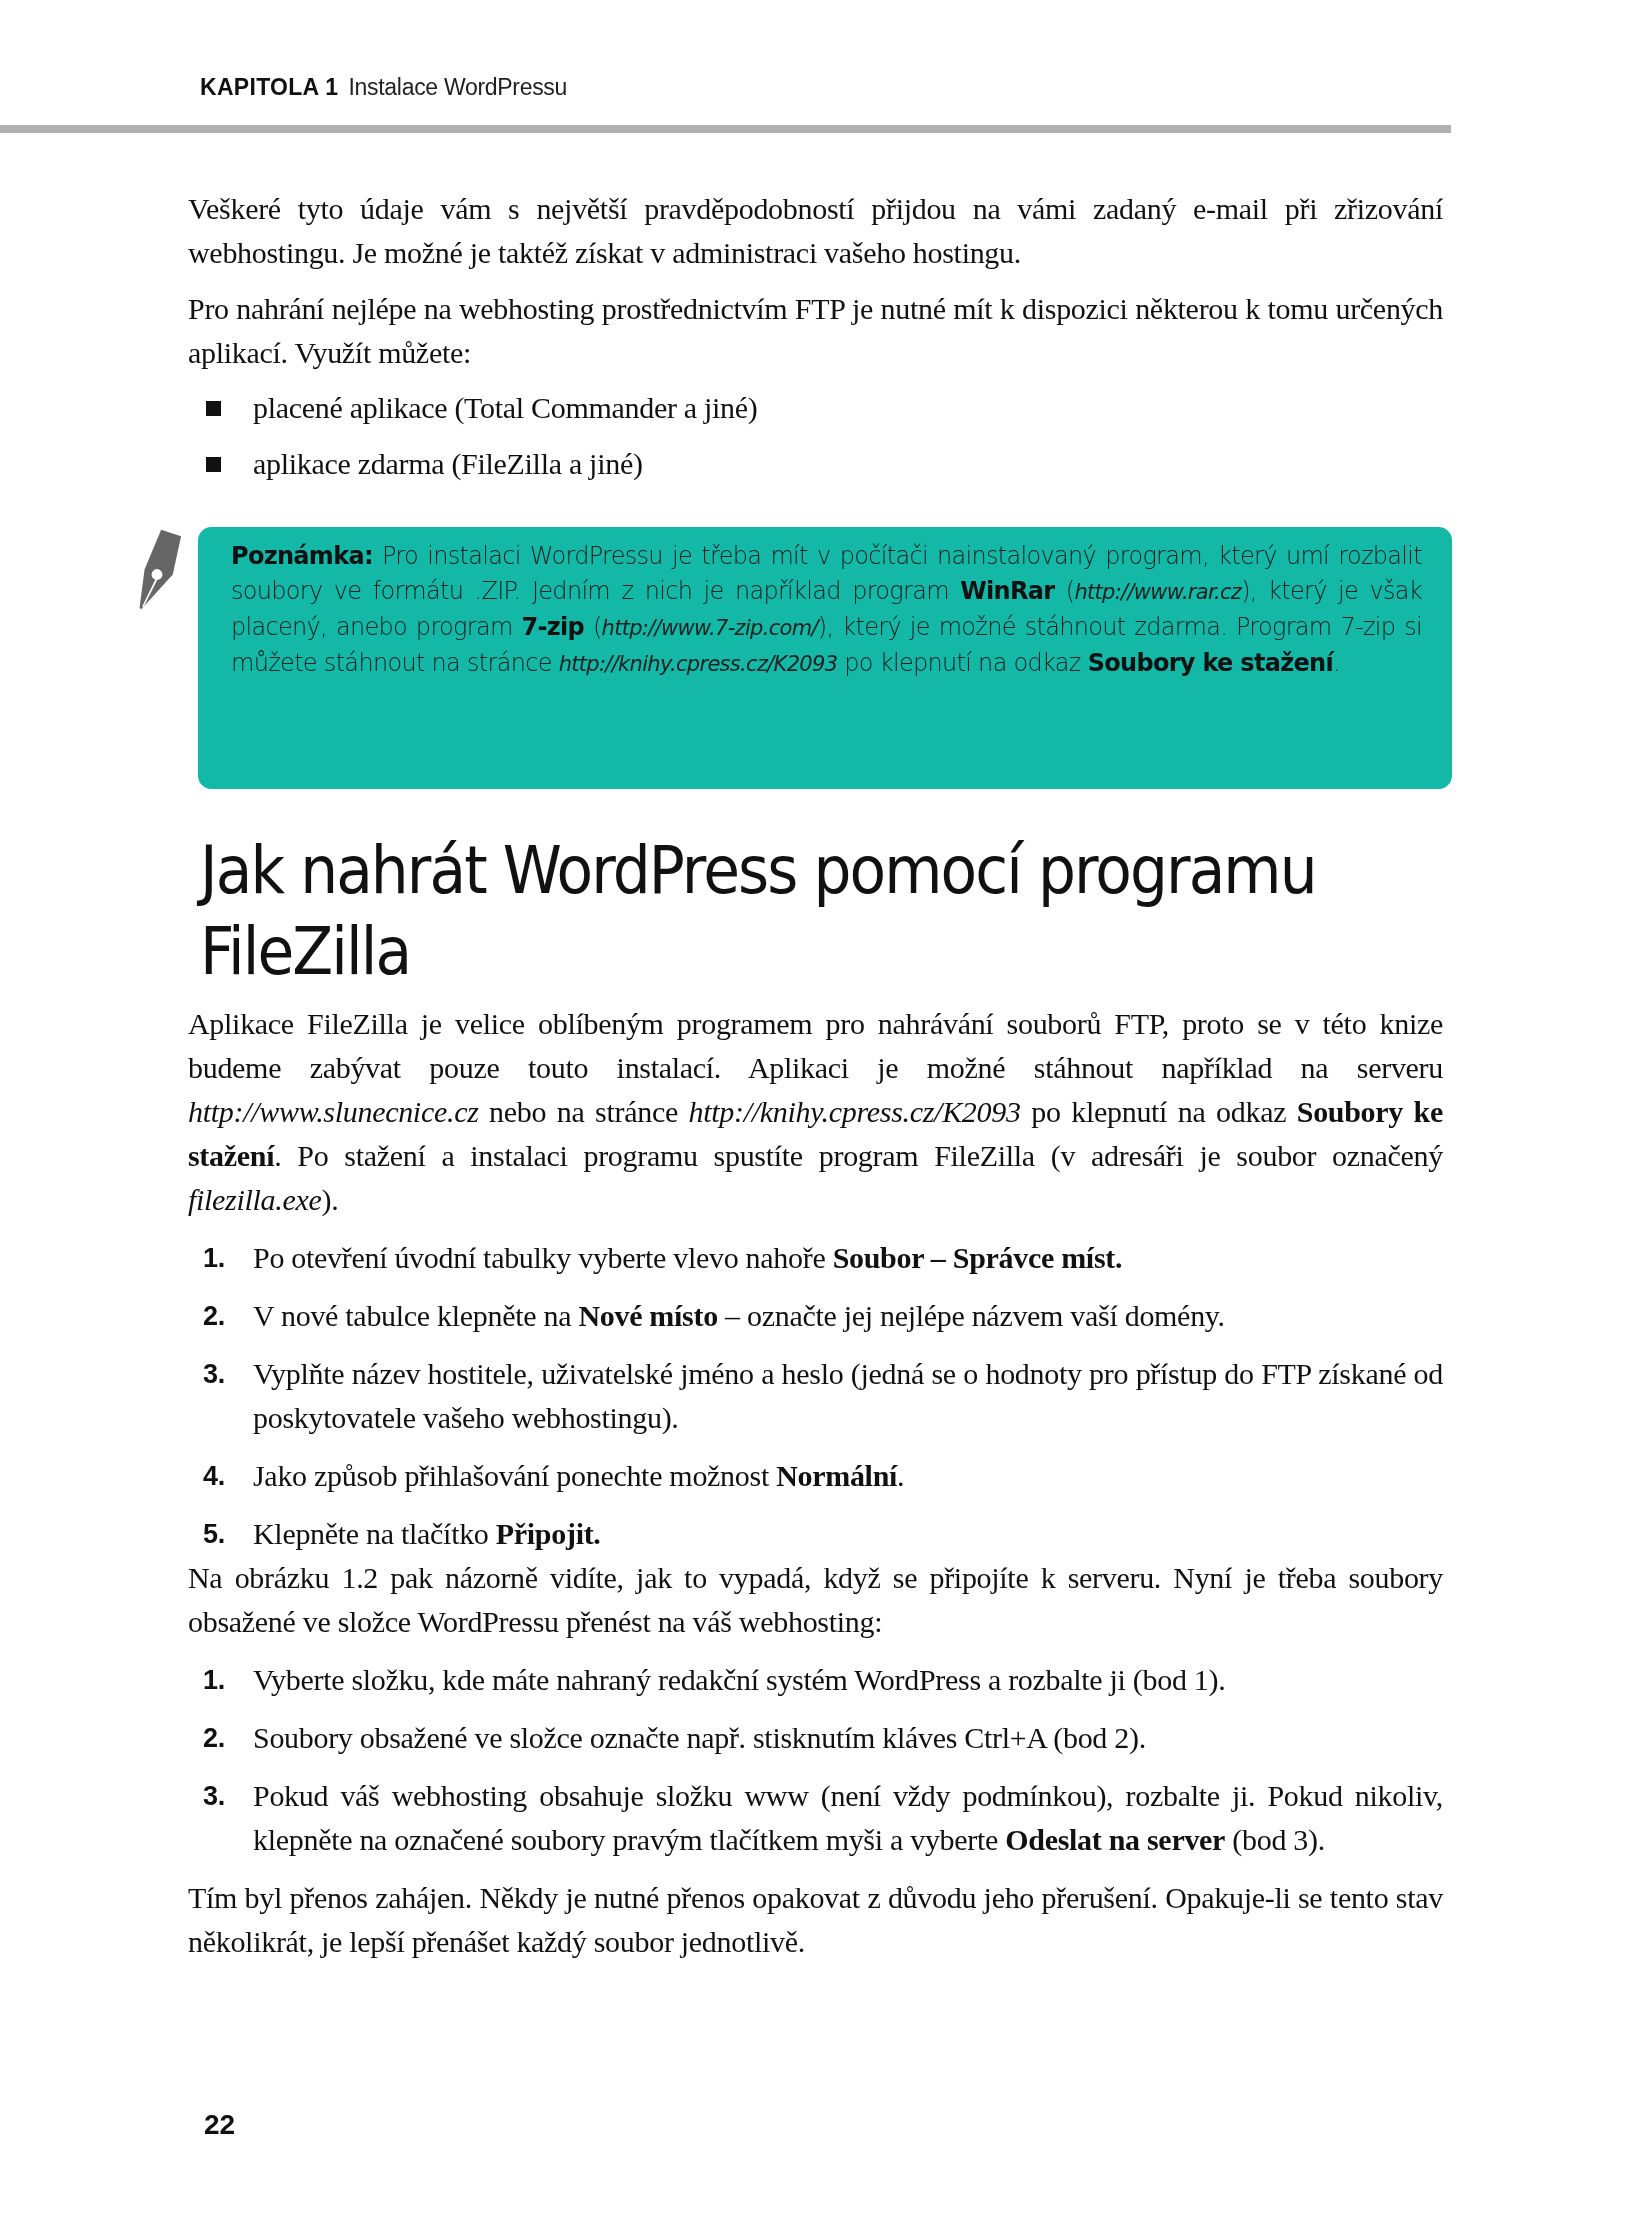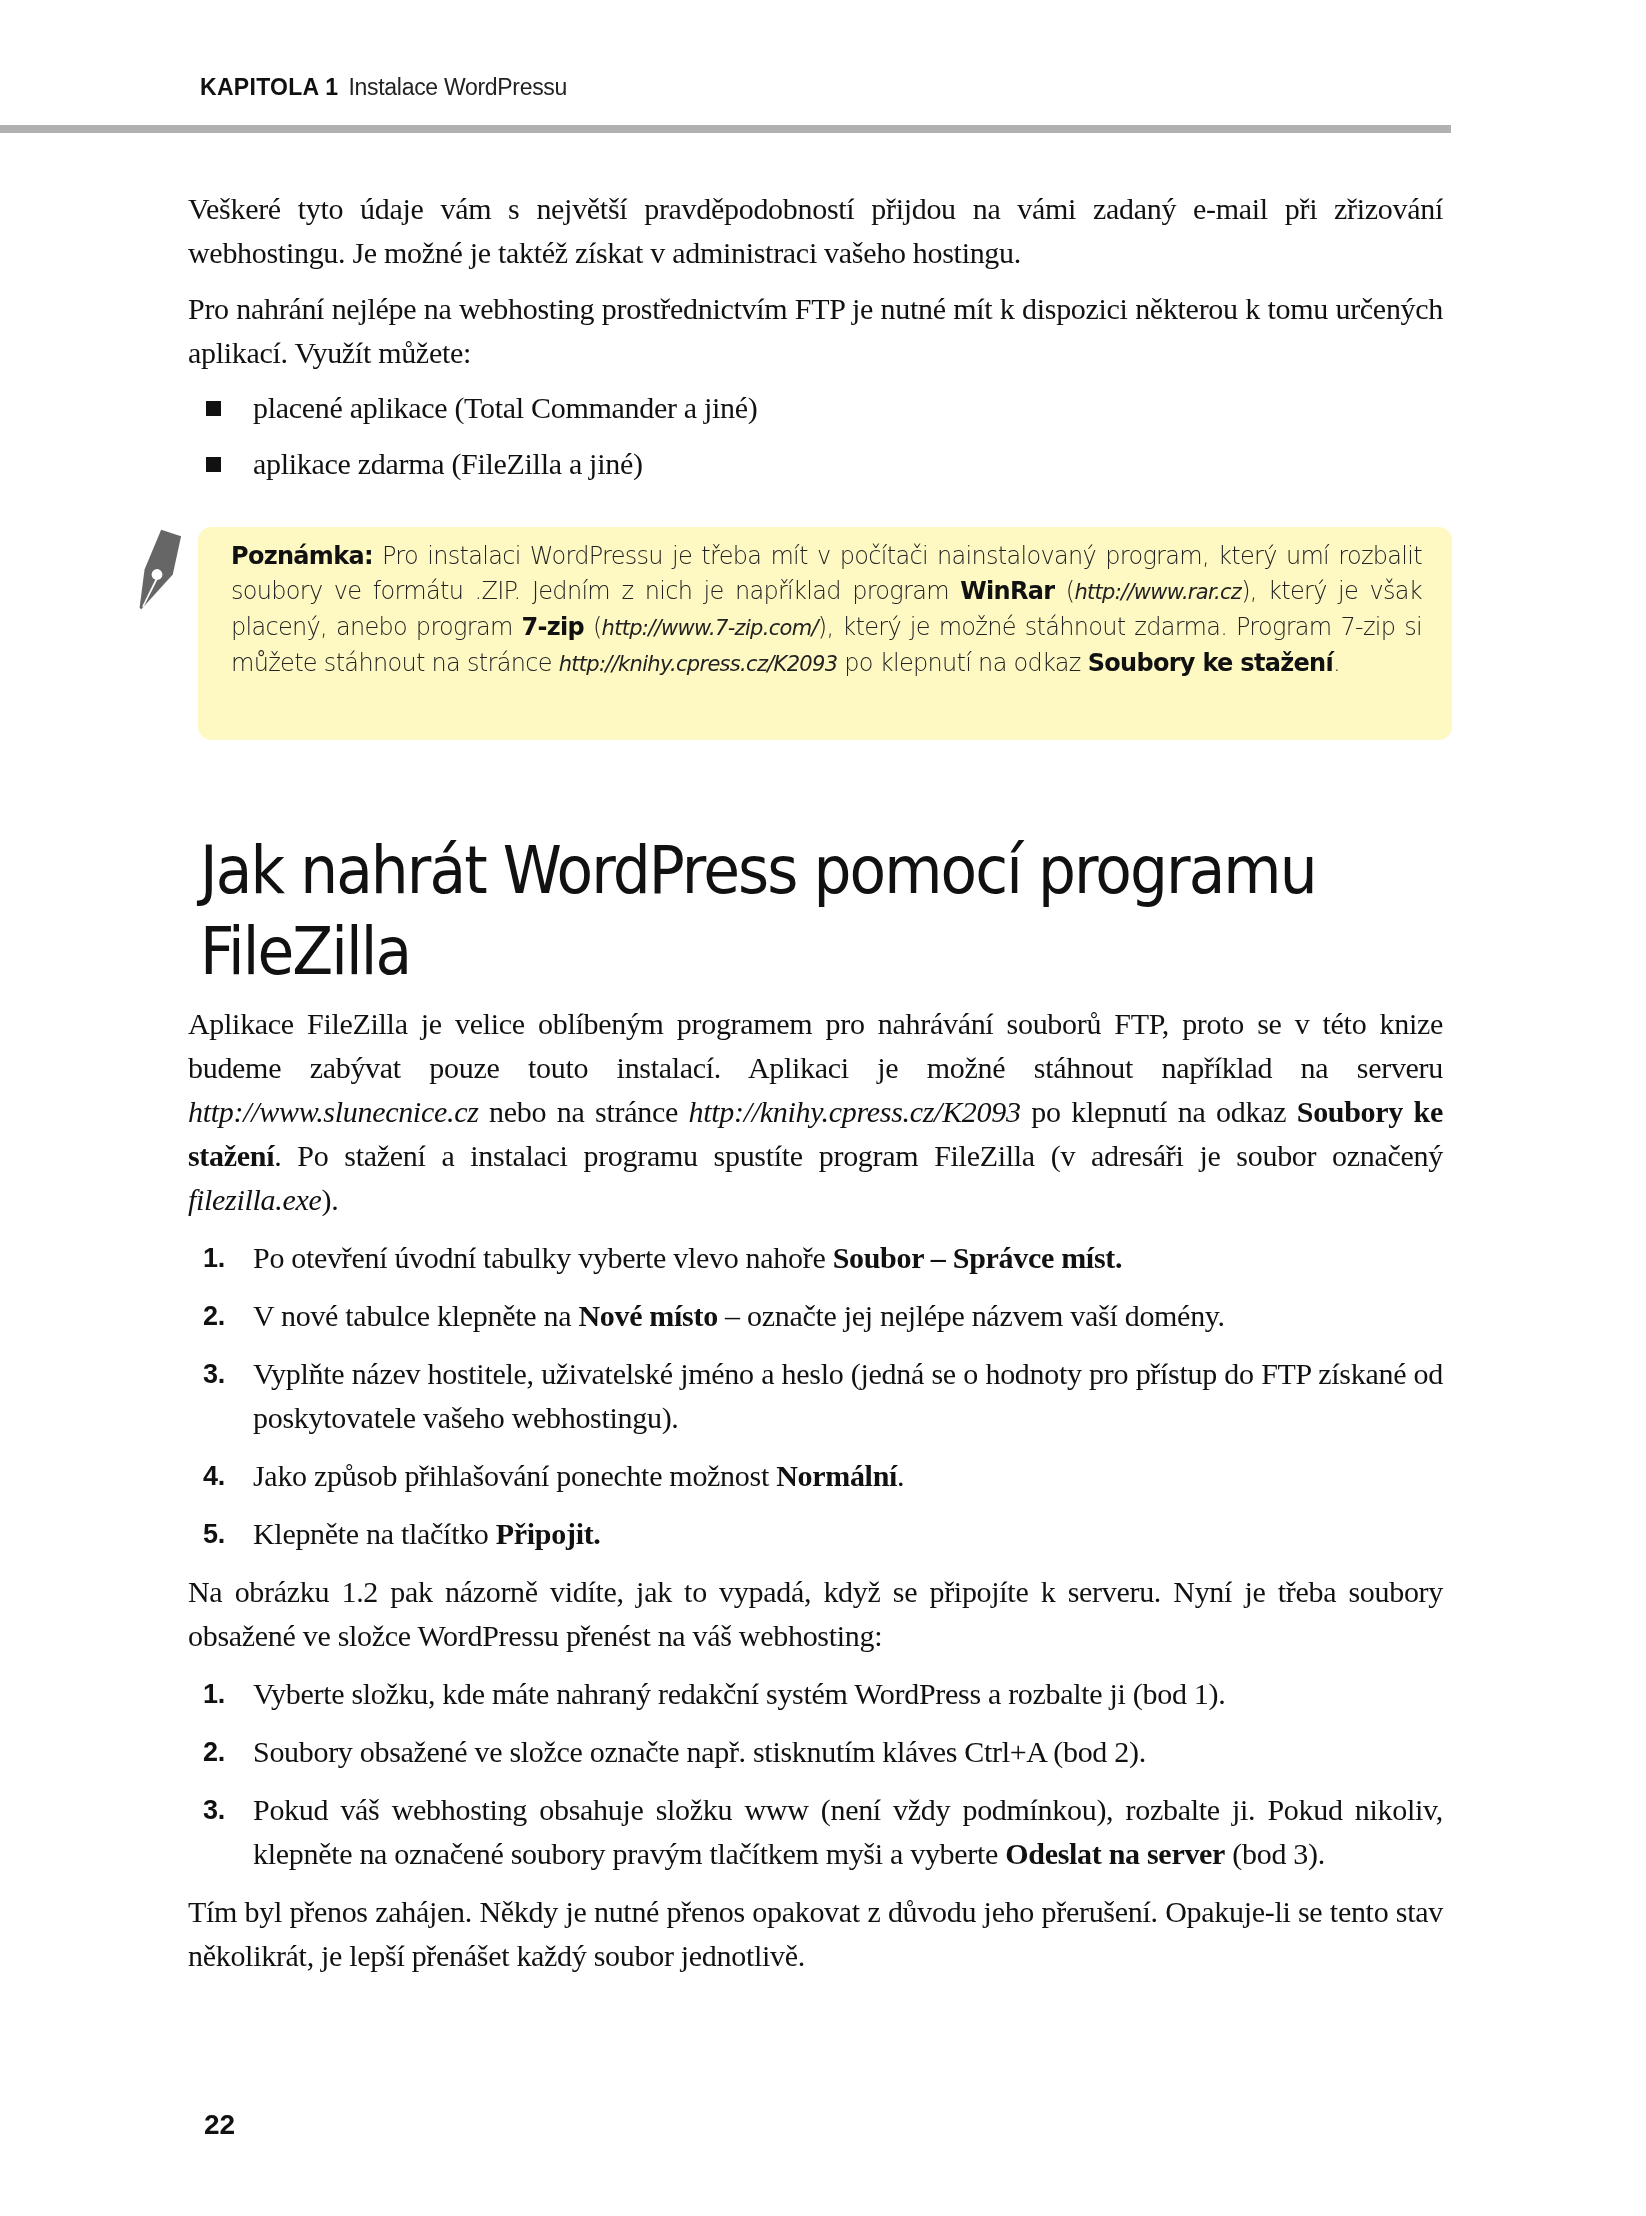--- a/index.html
+++ b/index.html
@@ -14,21 +14,21 @@
   p.body { margin: 0; font-family: "Liberation Serif", serif; font-size: 30px; line-height: 44px; text-align: justify; letter-spacing: -0.3px; }
 
   ul.bullets { margin: 0; padding: 0; list-style: none; }
   ul.bullets li { position: relative; padding-left: 65px; font-family: "Liberation Serif", serif; font-size: 30px; line-height: 44px; letter-spacing: -0.3px; }
   ul.bullets li .sq { position: absolute; left: 18.3px; top: 15px; width: 15px; height: 15px; background: #111; }
 
   ol.steps { margin: 0; padding: 0; list-style: none; }
   ol.steps li { position: relative; padding-left: 65px; font-family: "Liberation Serif", serif; font-size: 30px; line-height: 44px; text-align: justify; letter-spacing: -0.3px; }
   ol.steps li .num { position: absolute; left: 15px; top: 0; font-family: "Liberation Sans", sans-serif; font-weight: bold; font-size: 27px; }
 
-  #note { position: absolute; left: 198px; top: 527px; width: 1254px; height: 213px; background: #fef9c3; border-radius: 13.3px; box-sizing: border-box; padding: 11.7px 30px 0 33px; }
+  #note { position: absolute; left: 198px; top: 527px; width: 1254px; height: 262px; background: #14b8a6; border-radius: 13.3px; box-sizing: border-box; padding: 11.7px 30px 0 33px; }
   #note p { margin: 0; font-family: "DejaVu Sans", sans-serif; font-size: 24px; line-height: 35px; color: #222; text-align: justify; letter-spacing: -0.7px; font-weight: 300; }
   #note b { font-weight: bold; color: #111; }
   #note i { font-family: "DejaVu Sans", sans-serif; font-style: italic; font-size: 21px; }
 
   #pen-icon { position: absolute; left: 136px; top: 528px; width: 47px; height: 83px; }
 
   #section-heading { position: absolute; left: 200px; top: 830px; margin: 0; font-family: "DejaVu Sans", sans-serif; font-weight: normal; font-size: 65px; line-height: 81px; letter-spacing: -2.1px; color: #111; width: 1251px; transform: scaleX(0.92); transform-origin: left top; }
 
   b.strong { font-weight: bold; }
   i.em { }
@@ -67,21 +67,21 @@
   <p class="body"><span>Aplikace FileZilla je velice oblíbeným programem pro nahrávání souborů FTP, proto se v této knize budeme zabývat pouze touto instalací. Aplikaci je možné stáhnout například na serveru </span><i class="em">http://www.slunecnice.cz</i><span> nebo na stránce </span><i class="em">http://knihy.cpress.cz/K2093</i><span> po klepnutí na odkaz </span><b class="strong">Soubory ke stažení</b><span>. Po stažení a instalaci programu spustíte program FileZilla (v adresáři je soubor označený </span><i class="em">filezilla.exe</i><span>).</span></p>
 
   <ol class="steps" style="margin-top:14px;">
     <li style="margin-bottom:14px;"><span class="num">1.</span><span>Po otevření úvodní tabulky vyberte vlevo nahoře </span><b class="strong">Soubor – Správce míst.</b><span></span></li>
     <li style="margin-bottom:14px;"><span class="num">2.</span><span>V nové tabulce klepněte na </span><b class="strong">Nové místo</b><span> – označte jej nejlépe názvem vaší domény.</span></li>
     <li style="margin-bottom:14px;"><span class="num">3.</span><span>Vyplňte název hostitele, uživatelské jméno a heslo (jedná se o hodnoty pro přístup do FTP získané od poskytovatele vašeho webhostingu).</span><b class="strong"></b><span></span></li>
     <li style="margin-bottom:14px;"><span class="num">4.</span><span>Jako způsob přihlašování ponechte možnost </span><b class="strong">Normální</b><span>.</span></li>
     <li><span class="num">5.</span><span>Klepněte na tlačítko </span><b class="strong">Připojit.</b><span></span></li>
   </ol>
 
-  <p class="body" style="margin-top:14px;">Na obrázku 1.2 pak názorně vidíte, jak to vypadá, když se připojíte k serveru. Nyní je třeba soubory obsažené ve složce WordPressu přenést na váš webhosting:</p>
+  <p class="body" style="">Na obrázku 1.2 pak názorně vidíte, jak to vypadá, když se připojíte k serveru. Nyní je třeba soubory obsažené ve složce WordPressu přenést na váš webhosting:</p>
 
   <ol class="steps" style="margin-top:14px;">
     <li style="margin-bottom:14px;"><span class="num">1.</span><span>Vyberte složku, kde máte nahraný redakční systém WordPress a rozbalte ji (bod 1).</span><b class="strong"></b><span></span></li>
     <li style="margin-bottom:14px;"><span class="num">2.</span><span>Soubory obsažené ve složce označte např. stisknutím kláves Ctrl+A (bod 2).</span><b class="strong"></b><span></span></li>
     <li><span class="num">3.</span><span>Pokud váš webhosting obsahuje složku www (není vždy podmínkou), rozbalte ji. Pokud nikoliv, klepněte na označené soubory pravým tlačítkem myši a vyberte </span><b class="strong">Odeslat na server</b><span> (bod 3).</span></li>
   </ol>
 
   <p class="body" style="margin-top:14px;">Tím byl přenos zahájen. Někdy je nutné přenos opakovat z důvodu jeho přerušení. Opakuje-li se tento stav několikrát, je lepší přenášet každý soubor jednotlivě.</p>
 </div>
 

